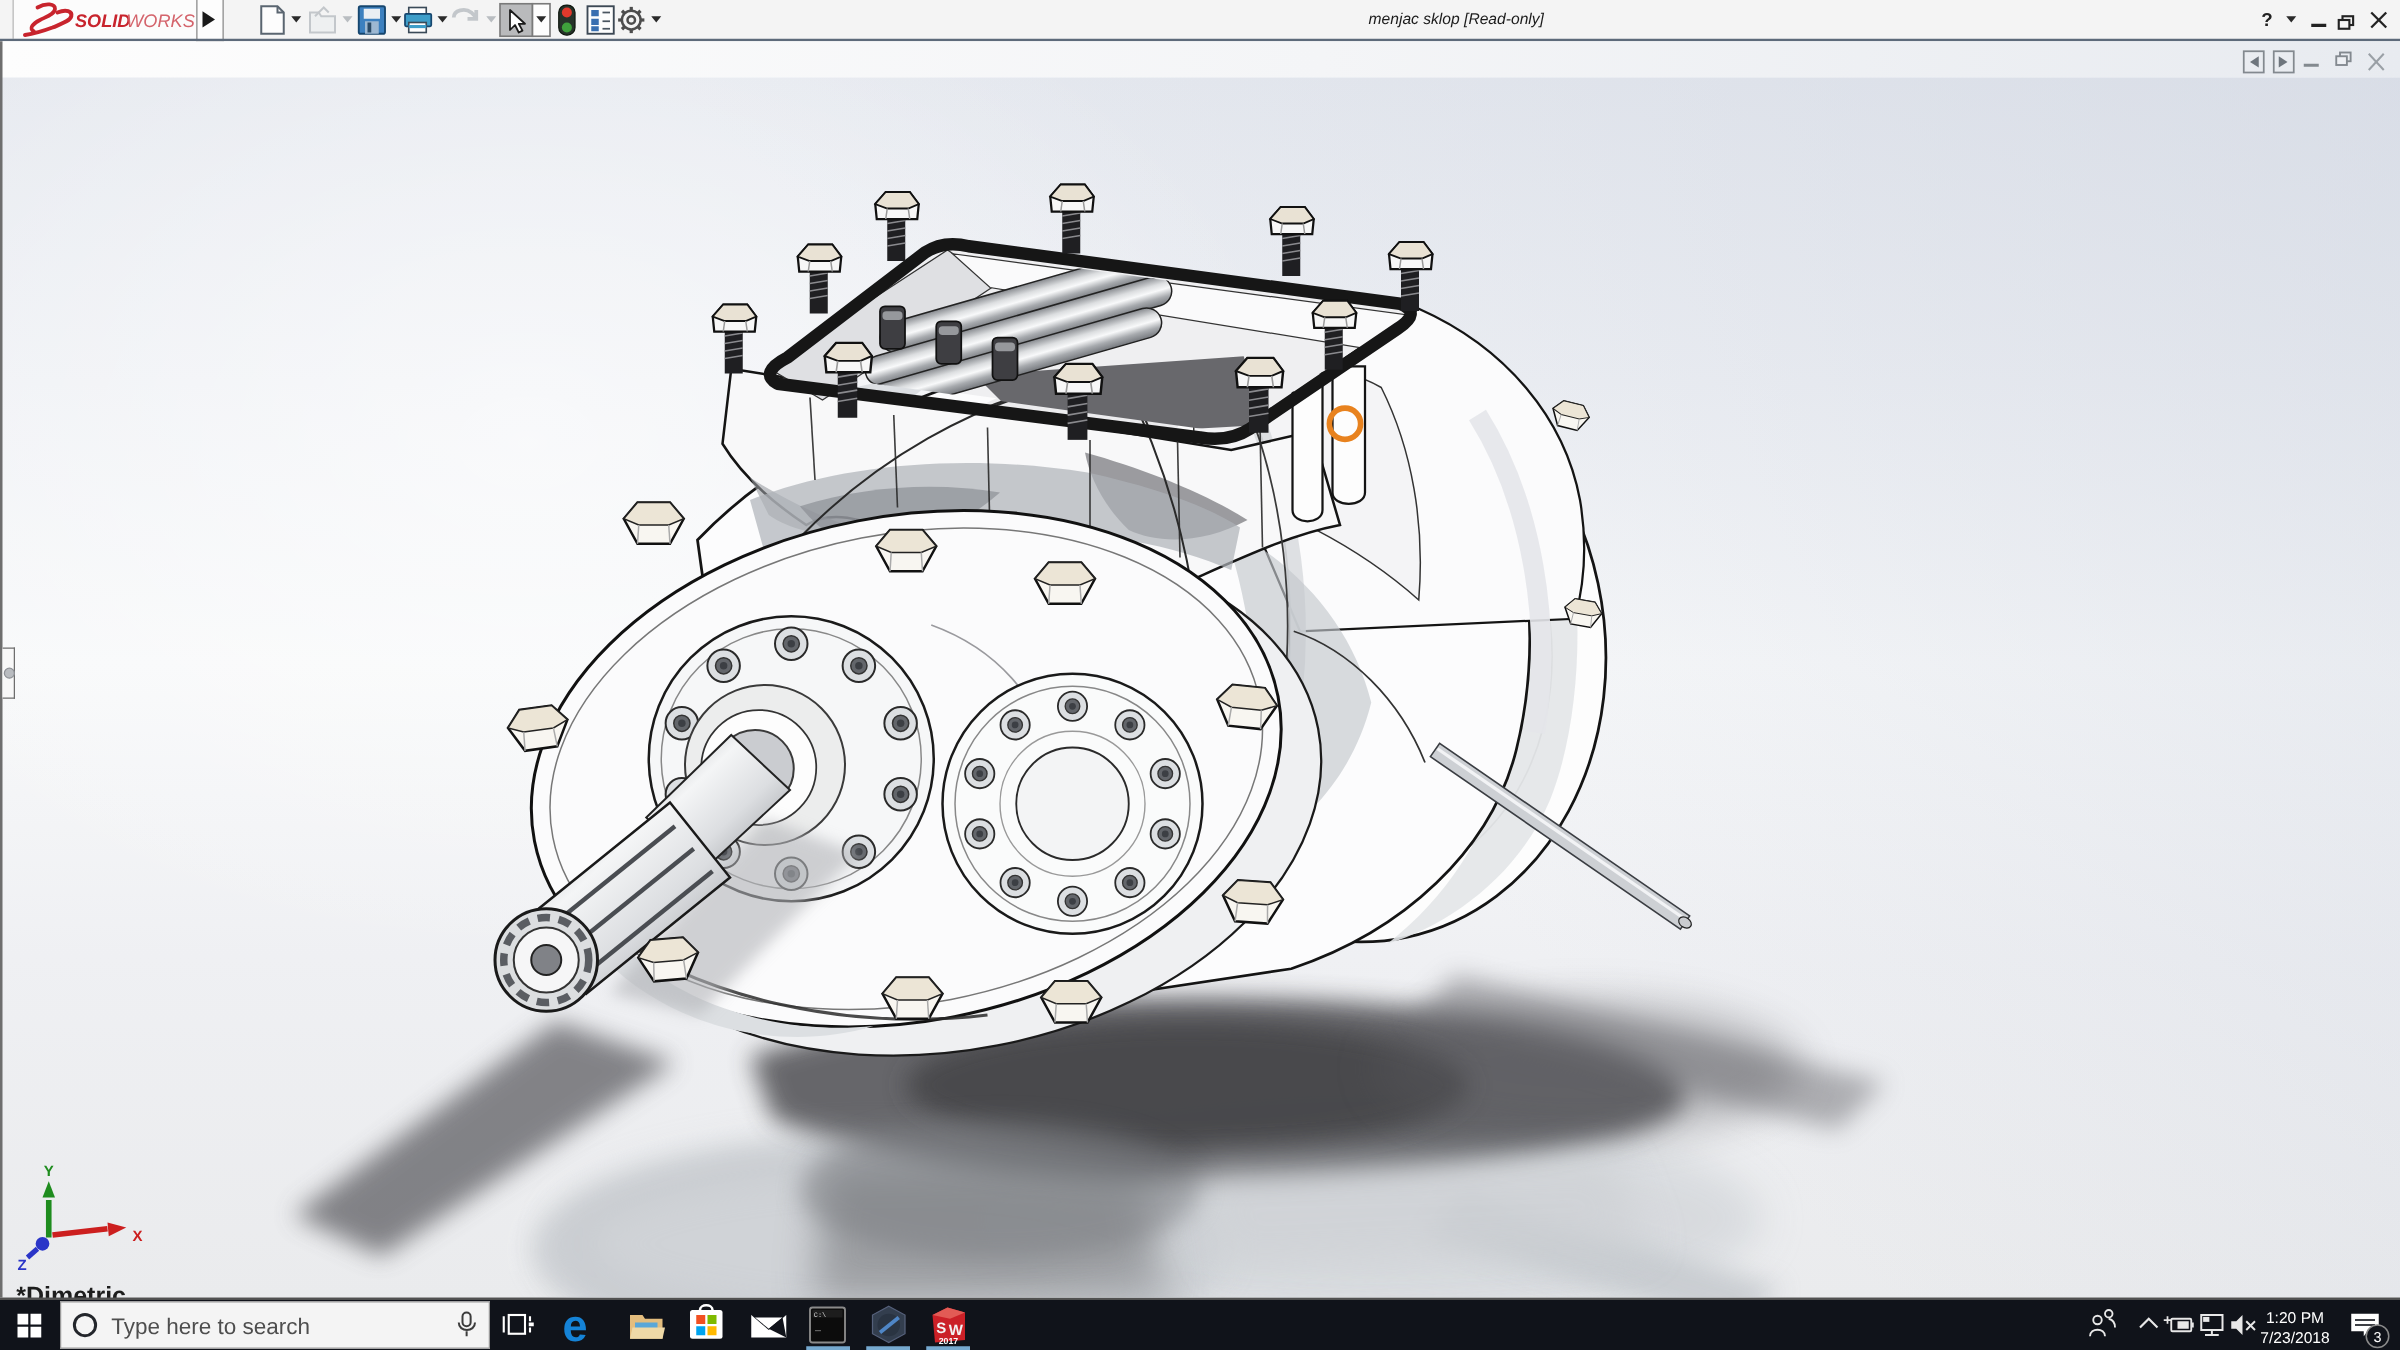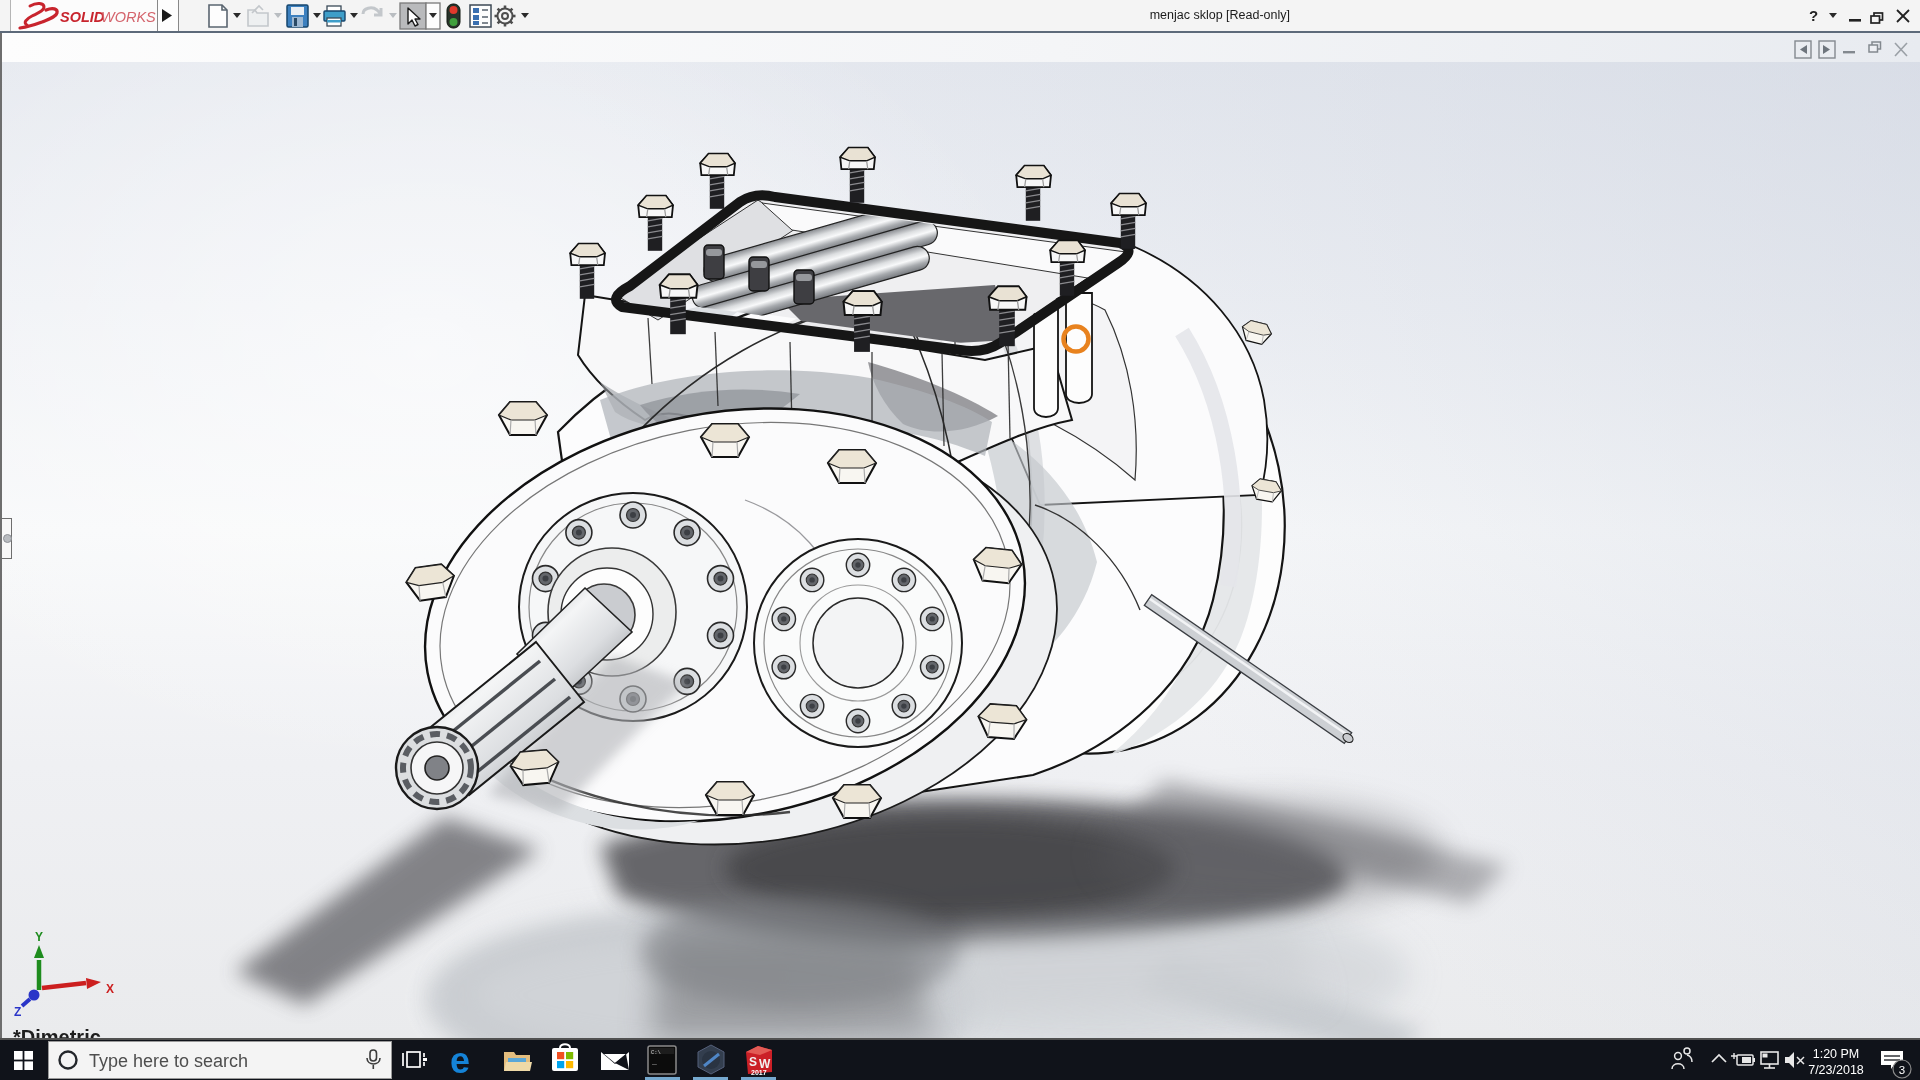--- a/index.html
+++ b/index.html
@@ -18,22 +18,22 @@
       radial-gradient(ellipse 900px 600px at 22% 30%, rgba(255,255,255,0.55), rgba(255,255,255,0) 70%),
       linear-gradient(45deg, rgba(210,216,227,0) 52%, rgba(205,211,223,0.55) 100%),
       linear-gradient(180deg,#e7eaf0 0%,#eff1f5 25%,#f8f9fa 48%,#eff0f3 72%,#eaebed 100%);}
   #vpborder{position:absolute;top:33px;left:0;width:2px;height:1005px;background:#6e6e6e;}
   #sidetab{position:absolute;top:518px;left:2px;width:9px;height:39px;background:#f8f8f8;
     border:1px solid #6e6e6e;border-left:none;}
   #sidetab .dot{position:absolute;top:15px;left:1px;width:7px;height:7px;border-radius:50%;
     background:#b9bcc0;border:1px solid #8e9196;}
   #botline{position:absolute;top:1038px;left:0;width:1920px;height:2px;background:#515151;}
   #taskbar{position:absolute;top:1040px;left:0;width:1920px;height:40px;background:#10131a;}
-  #title1{position:absolute;top:8px;left:1040px;width:250px;text-align:right;
-    font-size:12.5px;color:#1b1b1b;}
+  #title1{position:absolute;top:8px;left:1040px;width:250px;text-align:center;
+    font-size:12.5px;color:#1b1b1b;font-style:italic;}
   #dimetric{position:absolute;top:1026px;left:13px;font-size:20px;font-weight:700;
     color:#1d1d1d;letter-spacing:0px;}
   #searchbox{position:absolute;top:1041px;left:48px;width:344px;height:38px;
     background:#f4f4f4;border:1px solid #9a9a9a;box-sizing:border-box;}
   #searchtext{position:absolute;top:1051px;left:89px;font-size:18px;color:#4e4e4e;}
   svg{position:absolute;top:0;left:0;}
   #model{clip-path:inset(62px 0px 42px 0px);}
 </style>
 </head>
 <body>

